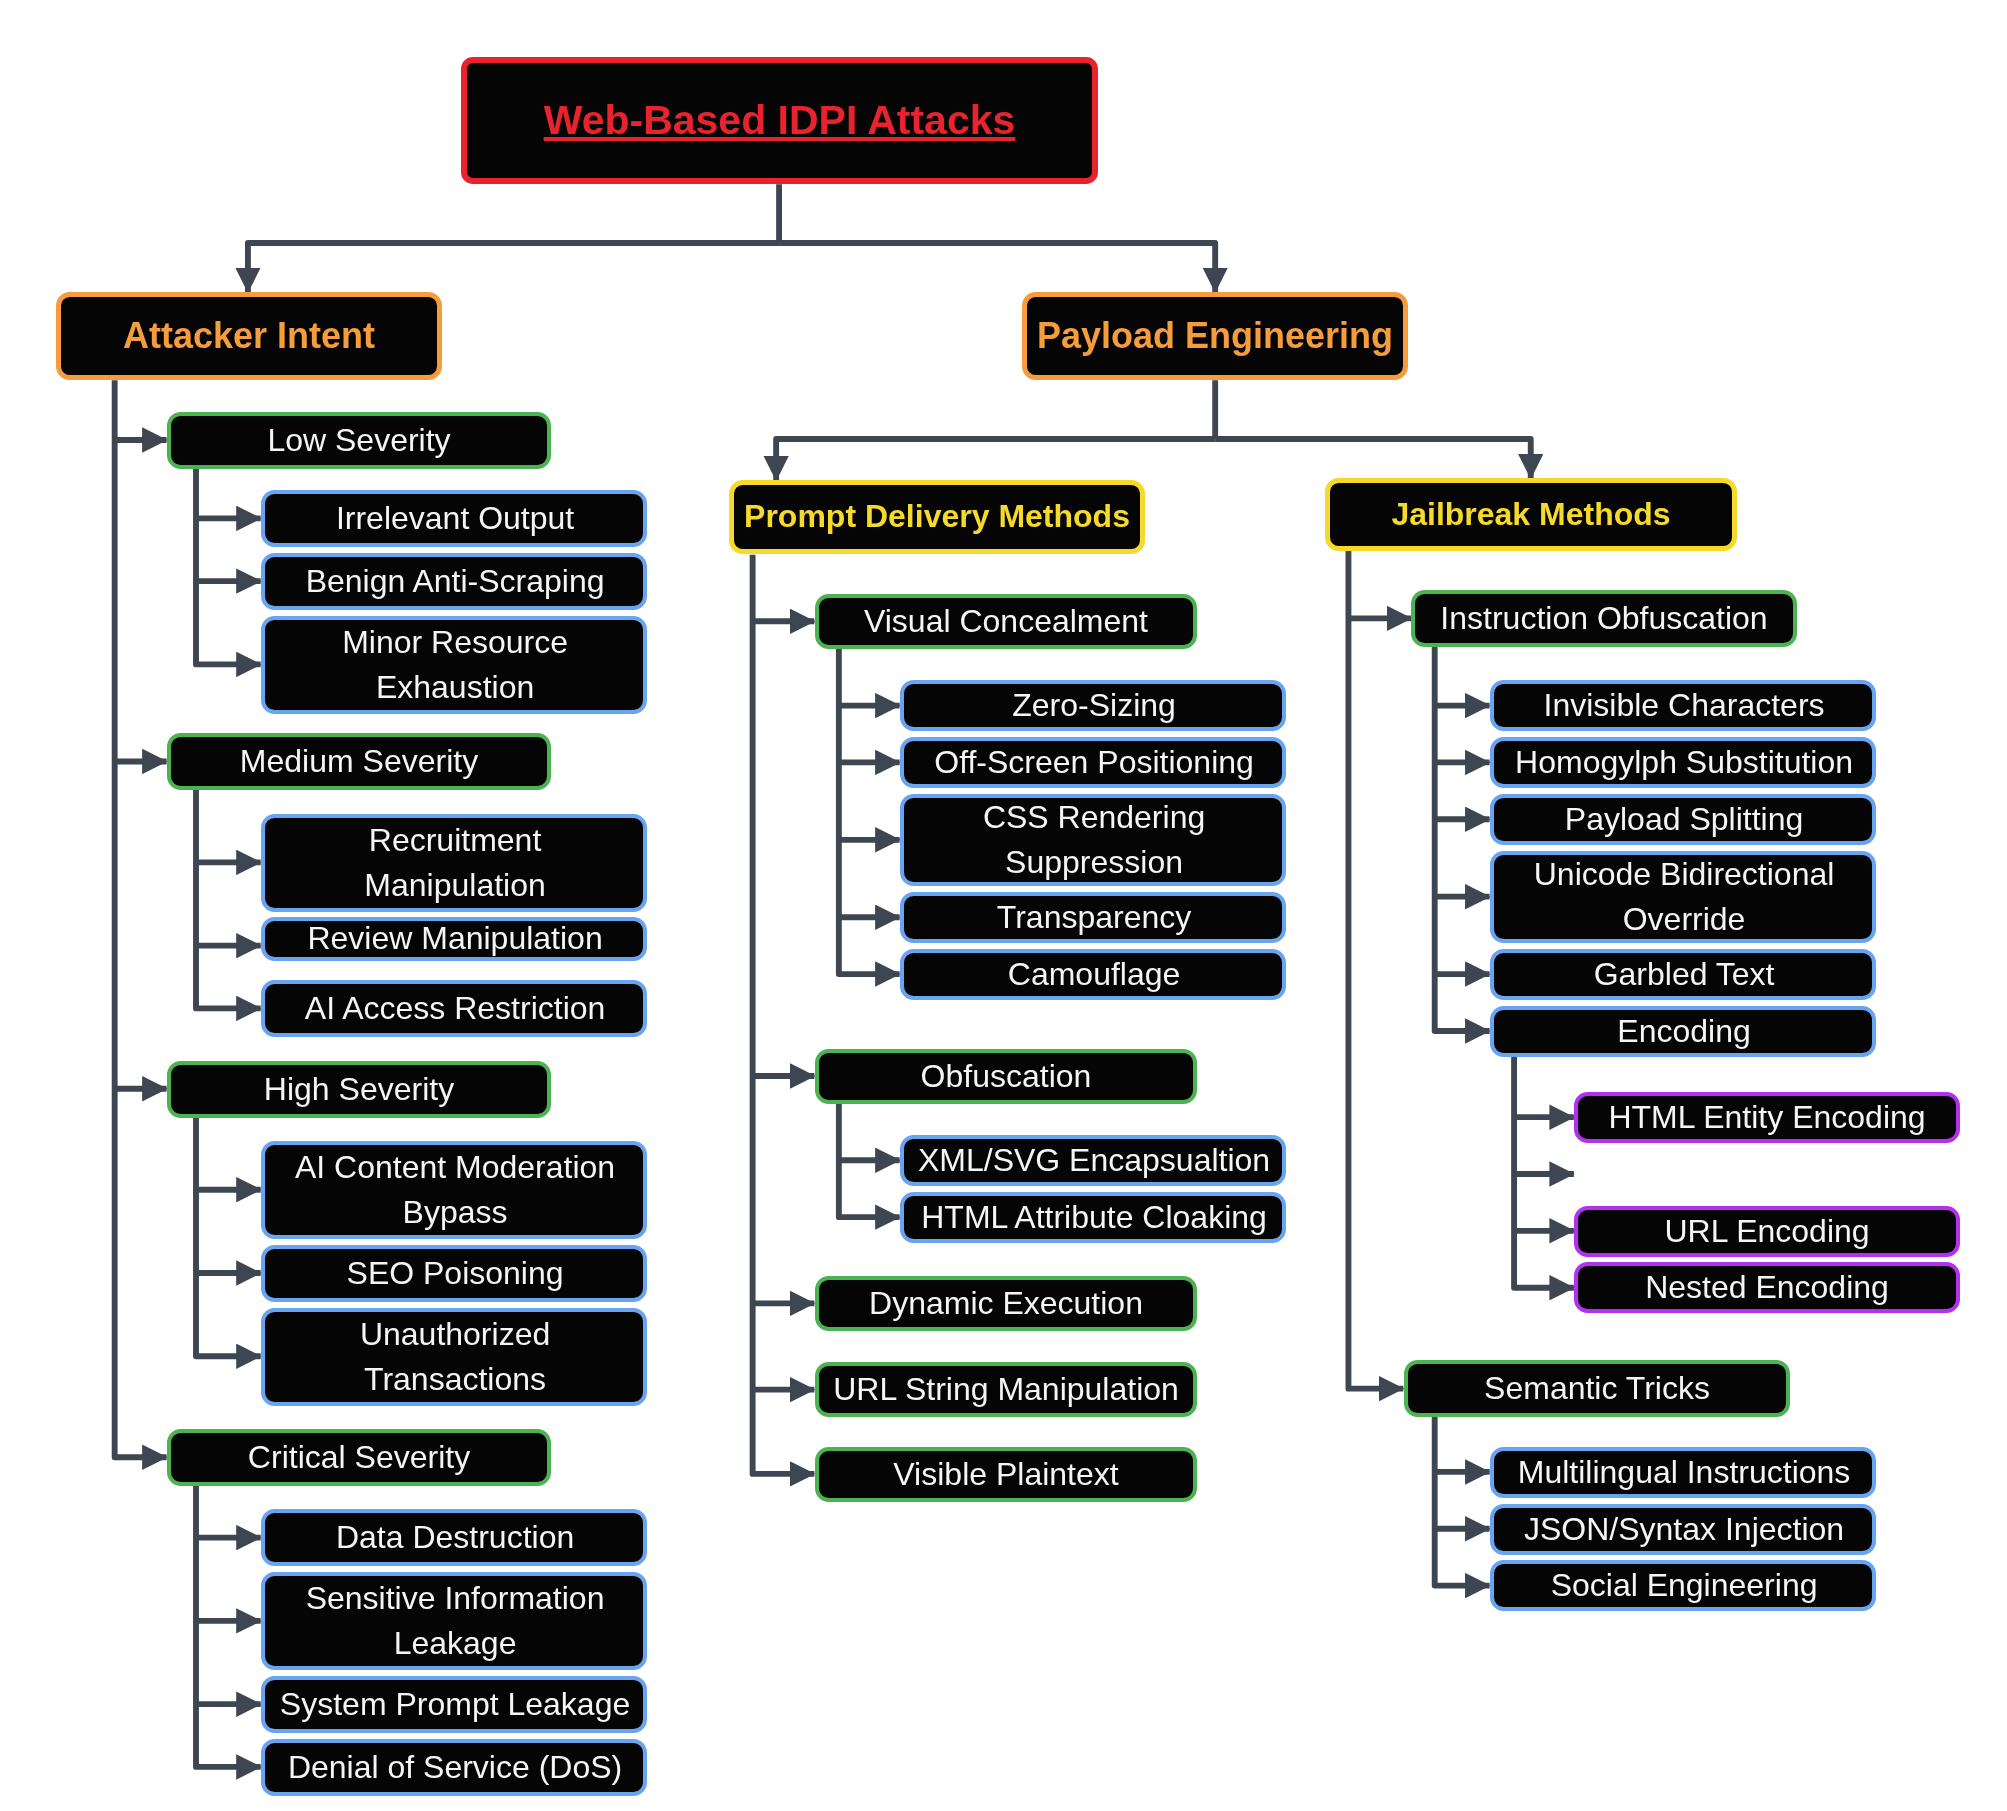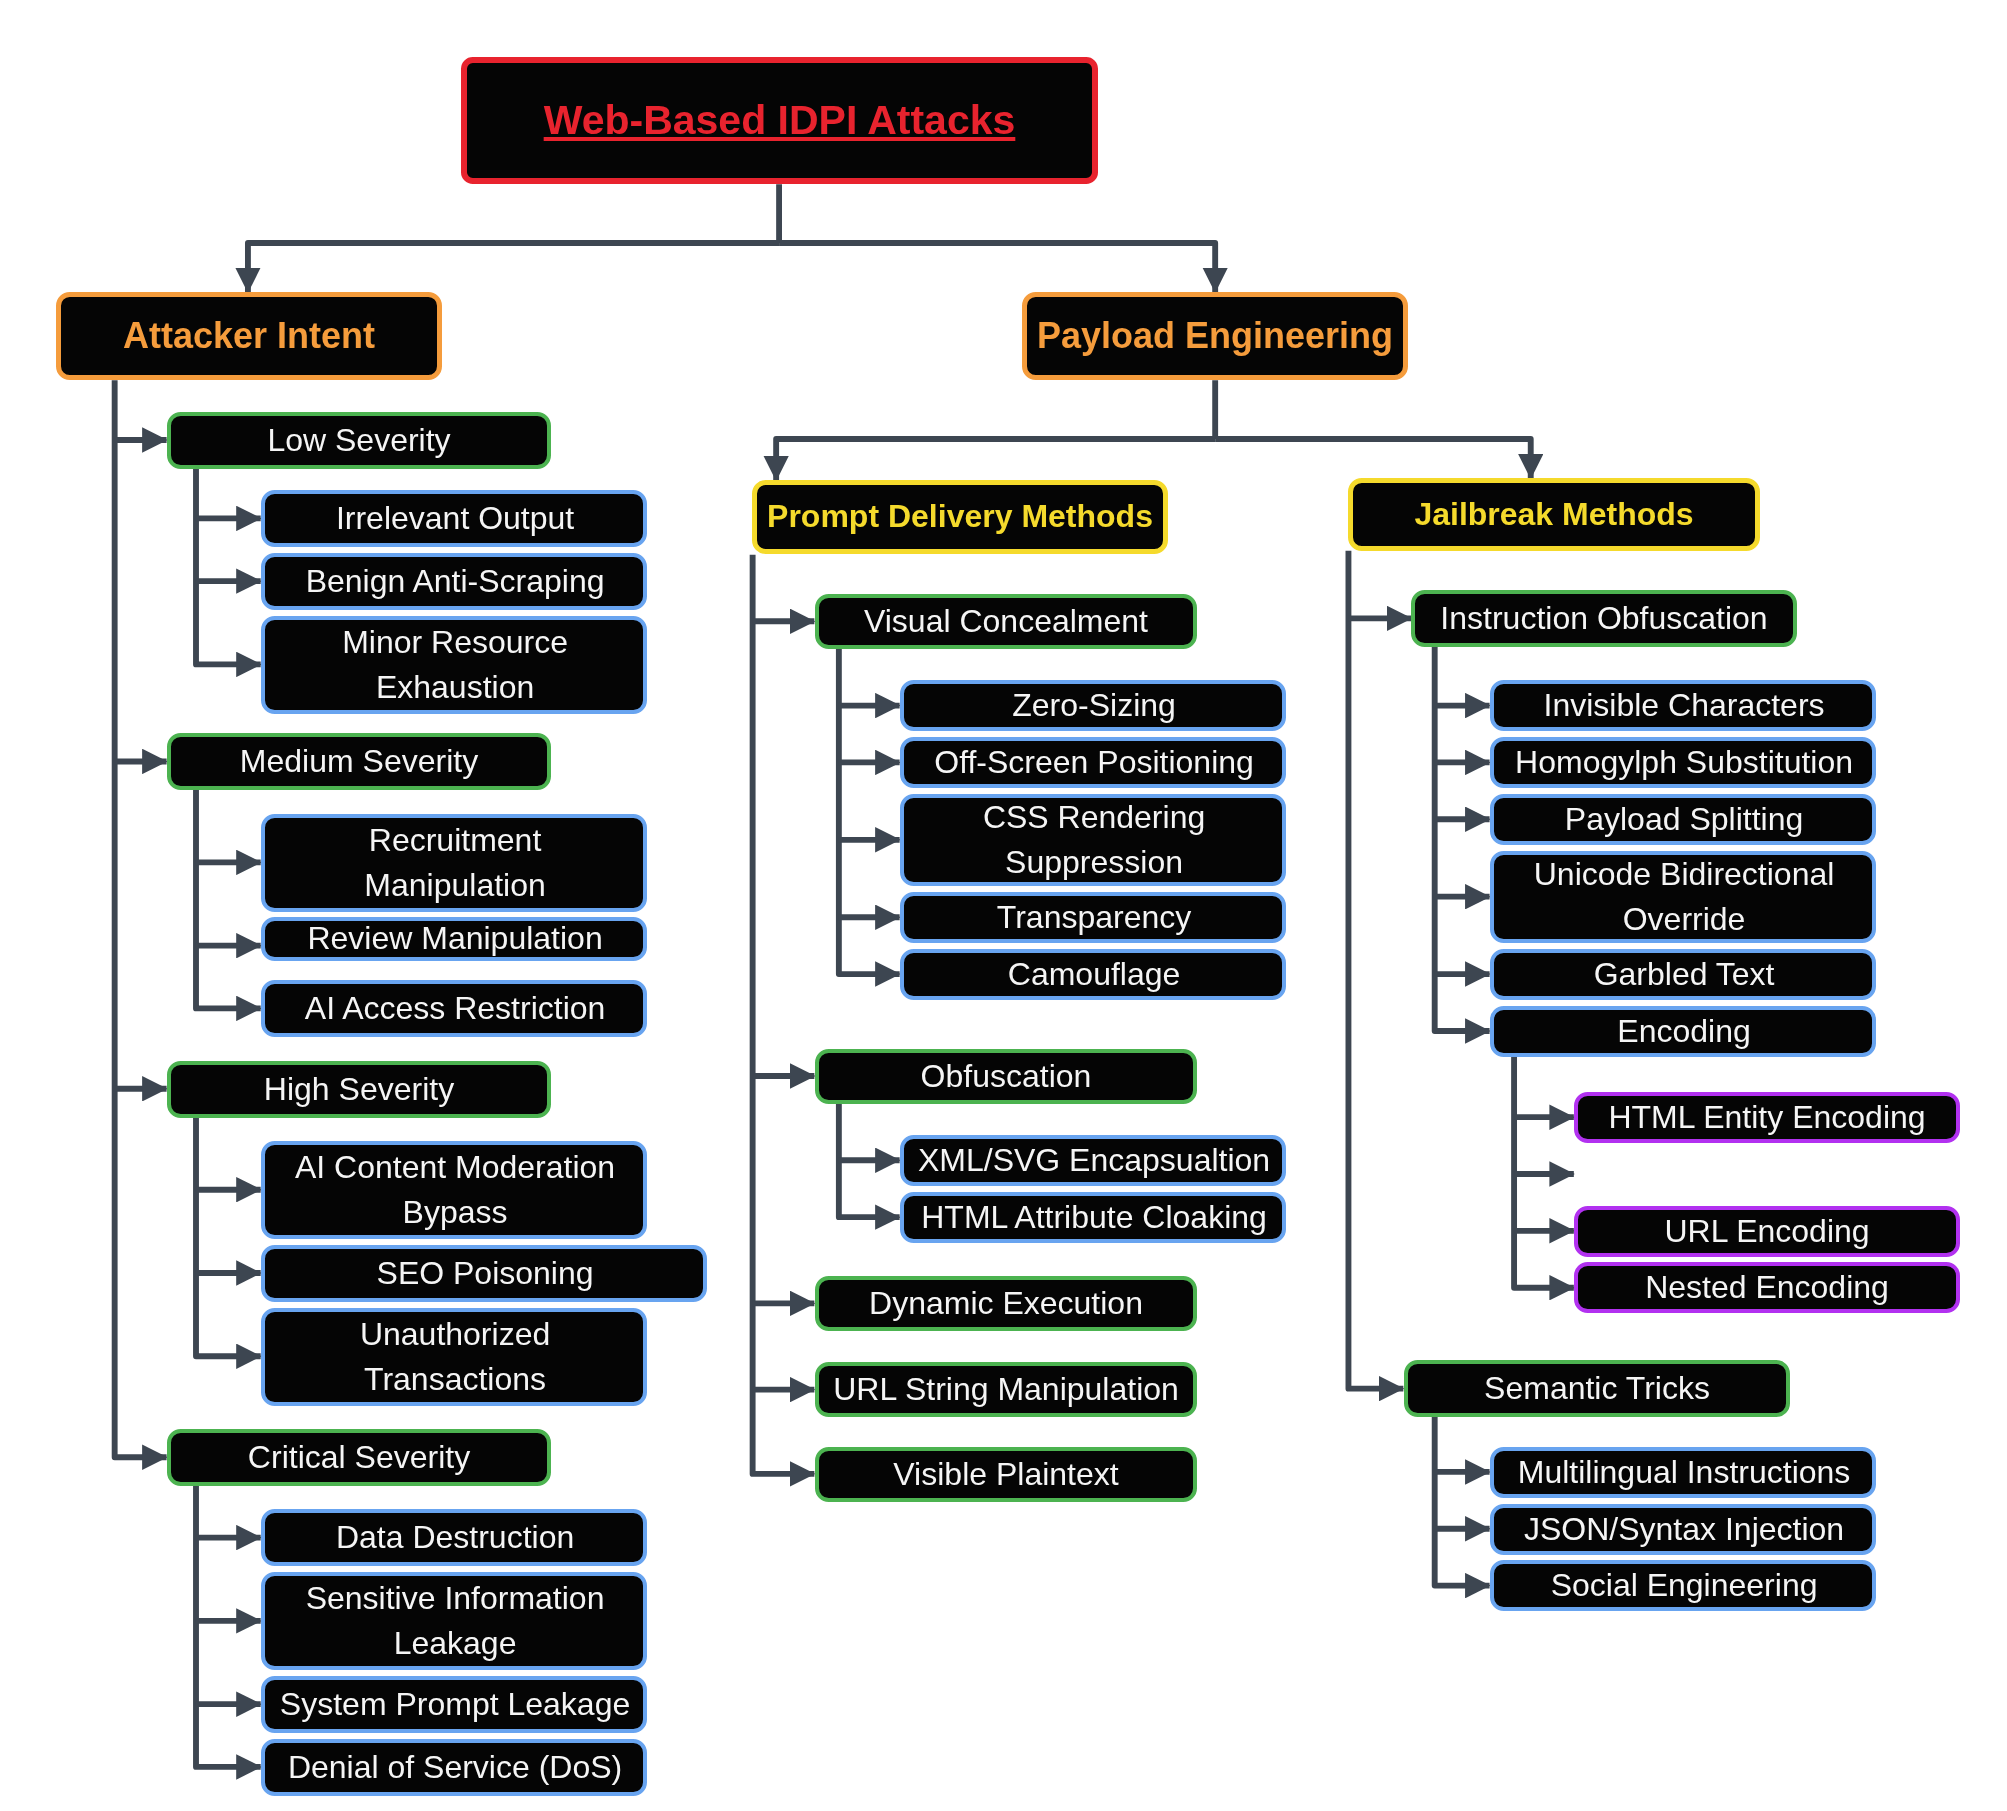--- a/index.html
+++ b/index.html
@@ -13,21 +13,21 @@
   #wires{position:absolute;left:0;top:0;width:2007px;height:1811px;}
   #wires path{stroke:var(--line,#3d4651);stroke-width:6;fill:none;stroke-linejoin:round;}
   .n{
     position:absolute;box-sizing:border-box;display:flex;align-items:center;justify-content:center;
     background:var(--node_bg,#050505);color:var(--node_text,#f5f5f5);
     border:4.9px solid #888;border-radius:13.7px;text-align:center;
     font-size:32px;line-height:1.42;white-space:pre-line;padding:0 5.9px;z-index:2;
   }
   .n.red{border-color:var(--root_accent,#e8232e);color:var(--root_accent,#e8232e);font-weight:700;font-size:41px;border-width:6.9px;border-radius:11.8px;text-decoration:underline;}
   .n.orange{border-color:var(--branch_accent,#f59c3c);color:var(--branch_accent,#f59c3c);font-weight:700;font-size:36px;border-width:5.9px;}
-  .n.yellow{border-color:var(--subbranch_accent,#f5da2c);color:var(--subbranch_accent,#f5da2c);font-weight:700;font-size:32px;border-width:5.9px;margin-left:23px;}
+  .n.yellow{border-color:var(--subbranch_accent,#f5da2c);color:var(--subbranch_accent,#f5da2c);font-weight:700;font-size:32px;border-width:5.9px;}
   .n.green{border-color:var(--group_accent,#4cb350);}
   .n.blue{border-color:var(--leaf_accent,#68a4f0);padding-left:8px;}
   .n.purple{border-color:var(--encoding_accent,#b231f0);}
 </style>
 </head>
 <body>
 
 <div id="canvas">
 
   <svg id="wires" width="2007" height="1811" viewBox="0 0 2048 1848" xmlns="http://www.w3.org/2000/svg">
@@ -115,21 +115,21 @@
 
   <div class="n green" style="left:167px;top:733px;width:384px;height:57px">Medium Severity</div>
   <div class="n blue" style="left:261px;top:814px;width:386px;height:98px">Recruitment
 Manipulation</div>
   <div class="n blue" style="left:261px;top:917px;width:386px;height:44px">Review Manipulation</div>
   <div class="n blue" style="left:261px;top:980px;width:386px;height:57px">AI Access Restriction</div>
 
   <div class="n green" style="left:167px;top:1061px;width:384px;height:57px">High Severity</div>
   <div class="n blue" style="left:261px;top:1141px;width:386px;height:98px">AI Content Moderation
 Bypass</div>
-  <div class="n blue" style="left:261px;top:1245px;width:446px;height:57px">SEO Poisoning</div>
+  <div class="n blue" style="left:261px;top:1245px;width:386px;height:57px">SEO Poisoning</div>
   <div class="n blue" style="left:261px;top:1308px;width:386px;height:98px">Unauthorized
 Transactions</div>
 
   <div class="n green" style="left:167px;top:1429px;width:384px;height:57px">Critical Severity</div>
   <div class="n blue" style="left:261px;top:1509px;width:386px;height:57px">Data Destruction</div>
   <div class="n blue" style="left:261px;top:1572px;width:386px;height:98px">Sensitive Information
 Leakage</div>
   <div class="n blue" style="left:261px;top:1676px;width:386px;height:57px">System Prompt Leakage</div>
   <div class="n blue" style="left:261px;top:1739px;width:386px;height:57px">Denial of Service (DoS)</div>
 

